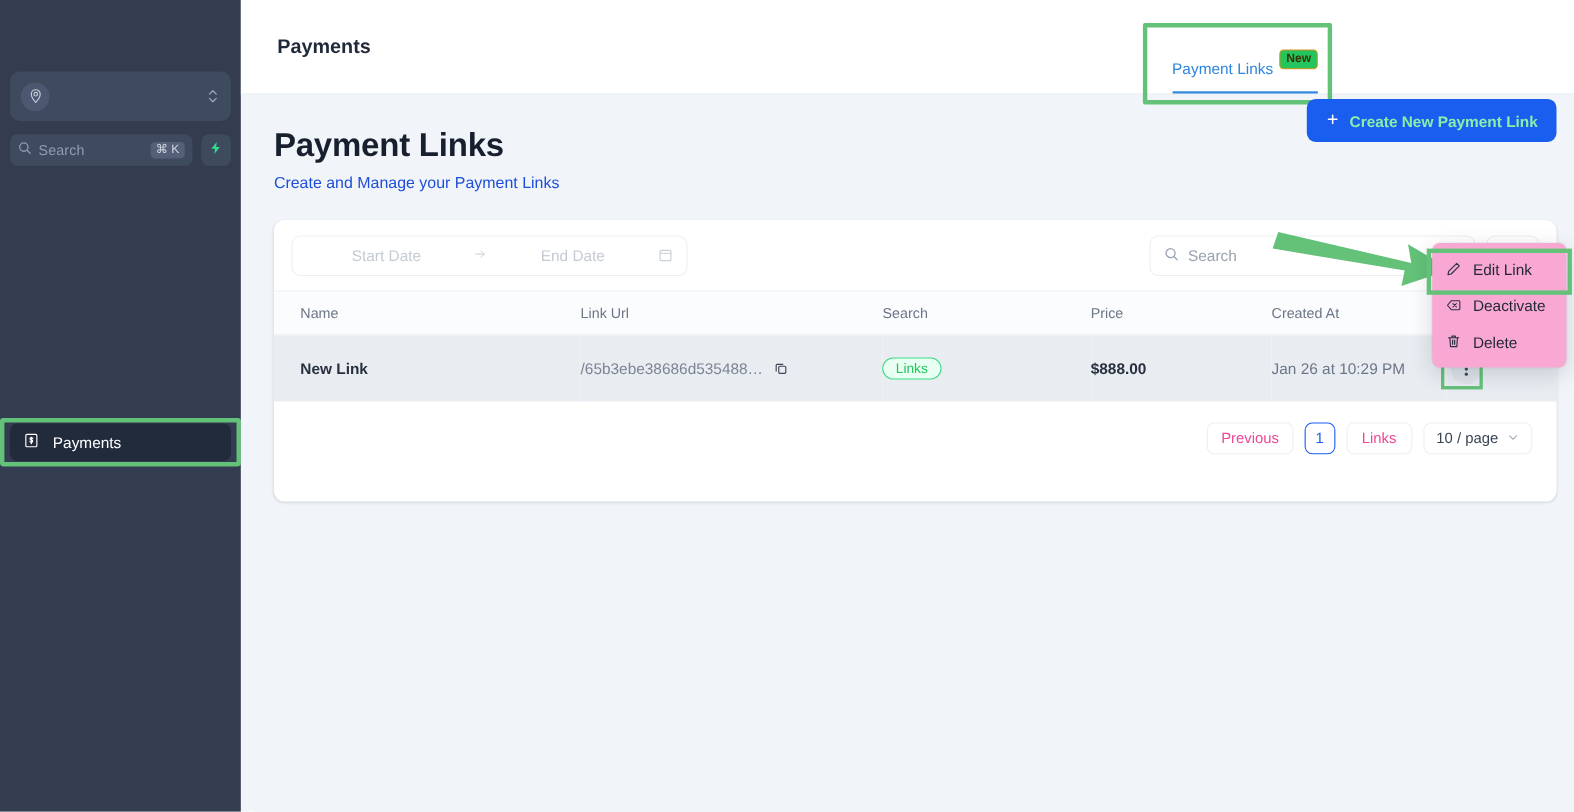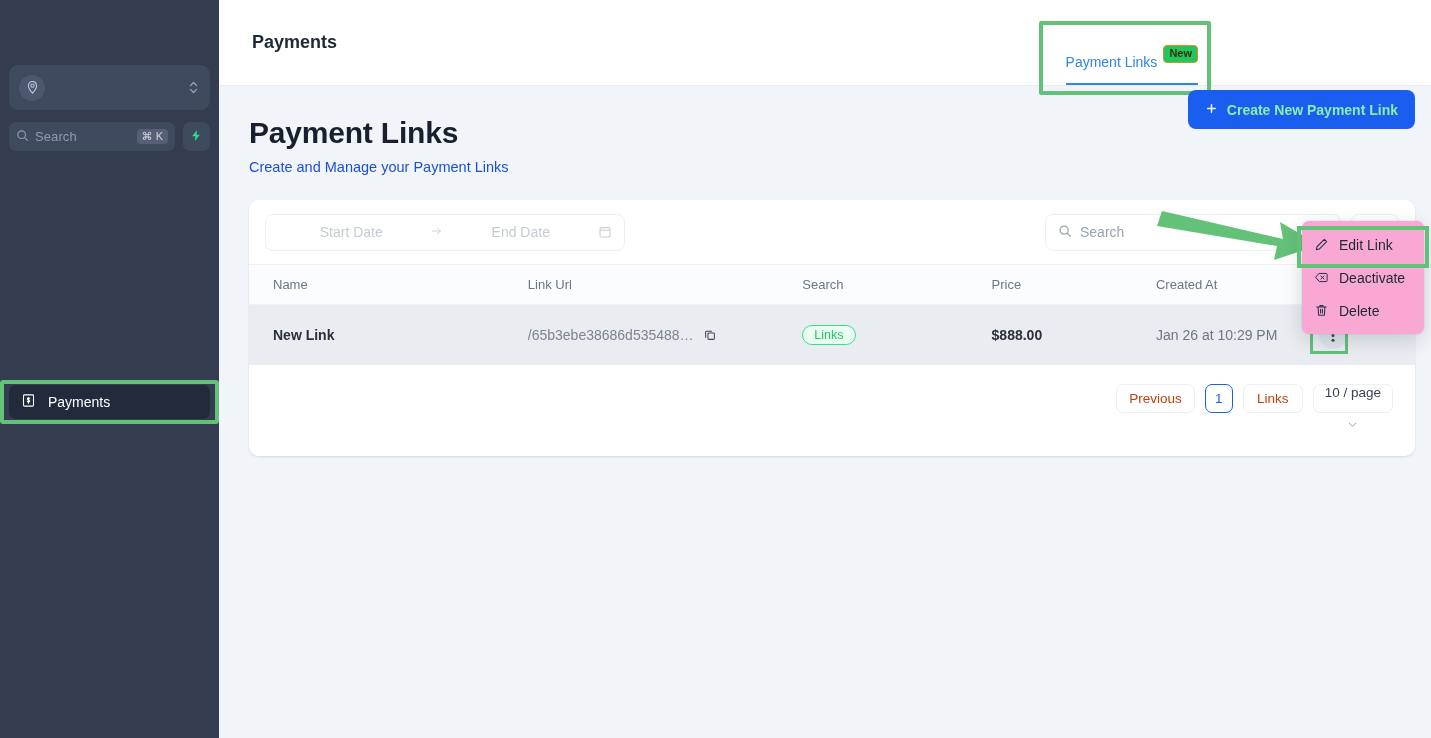--- a/index.html
+++ b/index.html
@@ -239,31 +239,31 @@
   .pagination {
     display: flex; align-items: center; justify-content: flex-end;
     gap: 10px;
     padding: 19px 22px;
   }
   .pg-btn {
     height: 29px; min-width: 60px;
     border: 1px solid #eceff3; border-radius: 7px;
     background: #fff;
     display: flex; align-items: center; justify-content: center;
-    font-size: 13.5px; color: #c2410c;
+    font-size: 13.5px; color: #ec4899;
     padding: 0 12px; cursor: pointer;
   }
   .pg-num {
     width: 28px; min-width: 28px; padding: 0;
     border: 1px solid #1a5ef0; color: #1a5ef0;
   }
   .pg-size {
     height: 29px; border: 1px solid #eceff3; border-radius: 7px;
-    background: #fff; display: flex; align-items: center; gap: 18px;
-    padding: 0 11px; font-size: 13.5px; color: #3b4454; cursor: pointer; flex-direction: column;
+    background: #fff; display: flex; align-items: center; gap: 8px;
+    padding: 0 11px; font-size: 13.5px; color: #3b4454; cursor: pointer;
   }
 
   
   .menu {
     position: absolute; right: 7px; top: 221px;
     width: 122px;
     background: #f9a8d4;
     border-radius: 7px;
     box-shadow: 0 6px 20px rgba(16,24,40,.16), 0 0 0 1px rgba(16,24,40,.04);
     padding: 7px 0;

